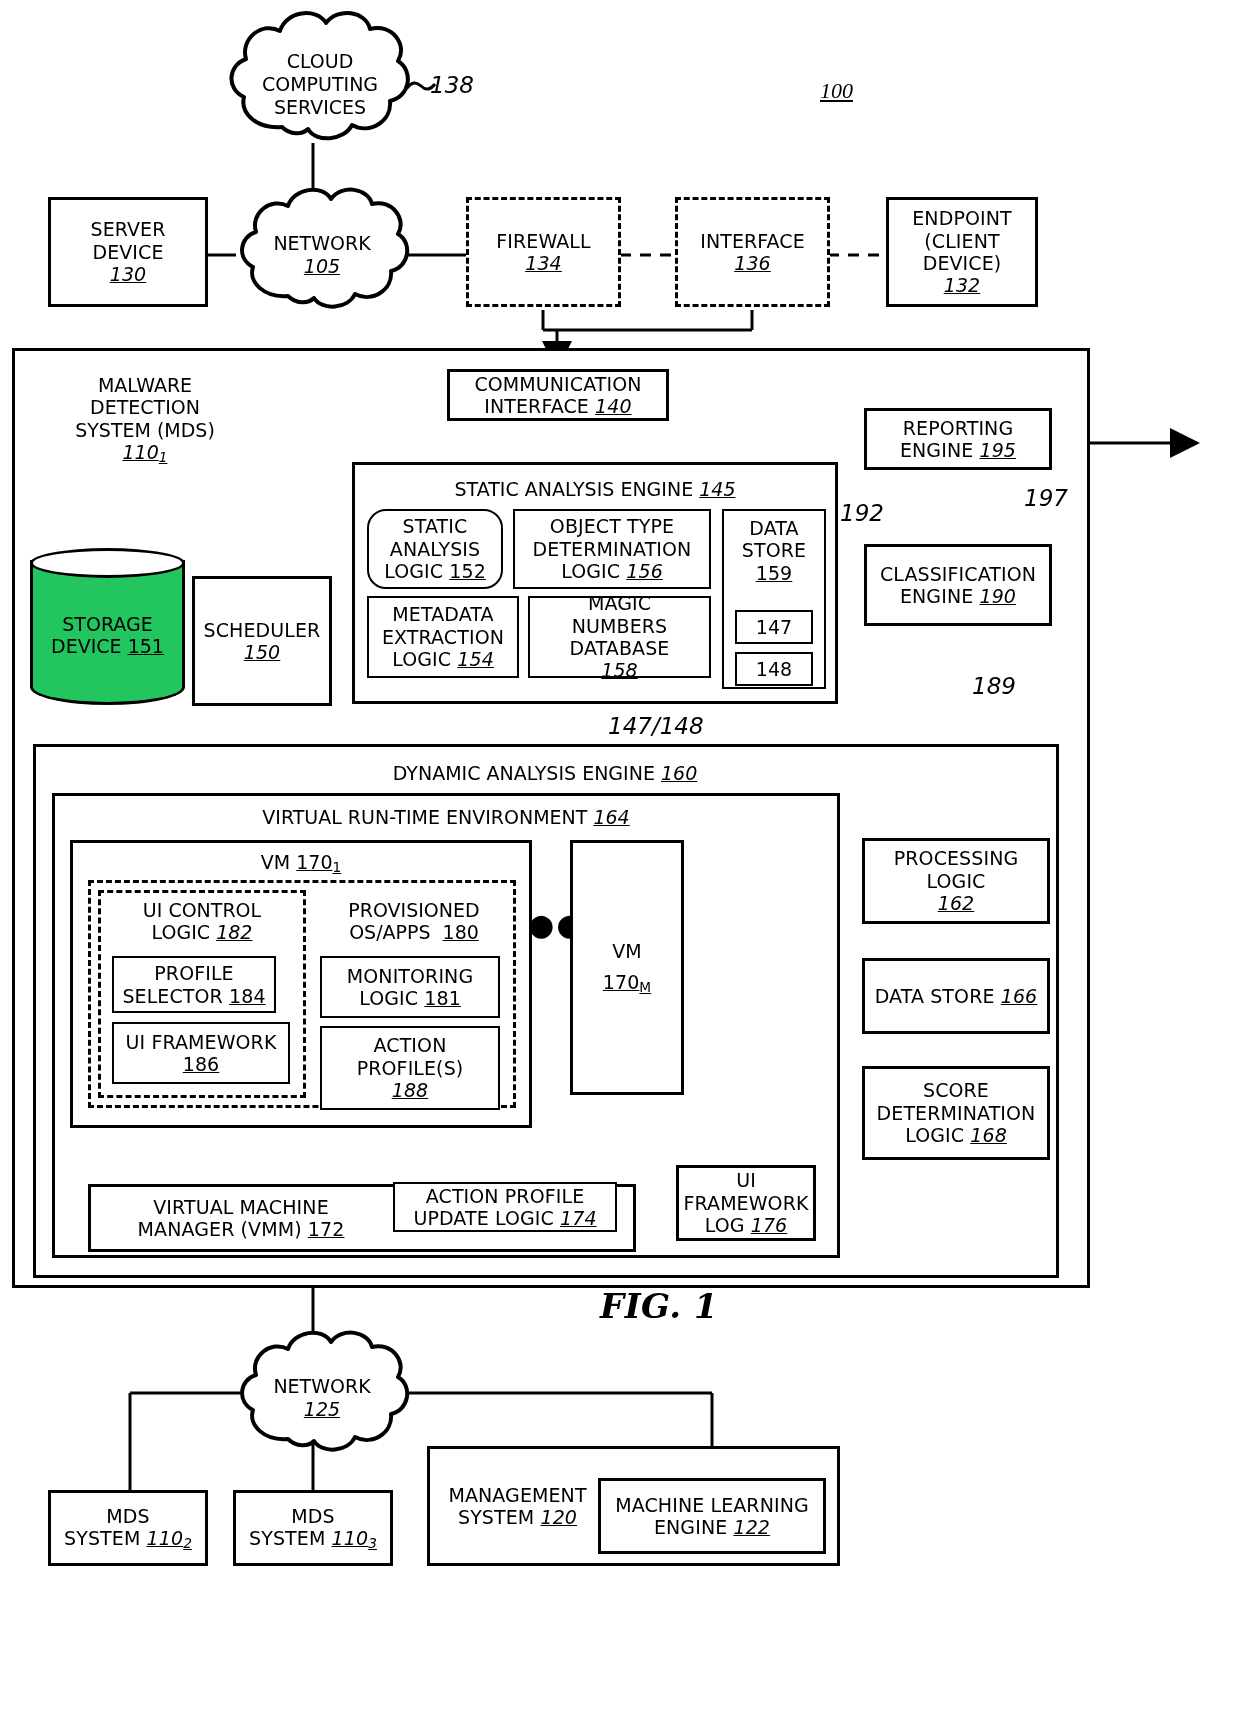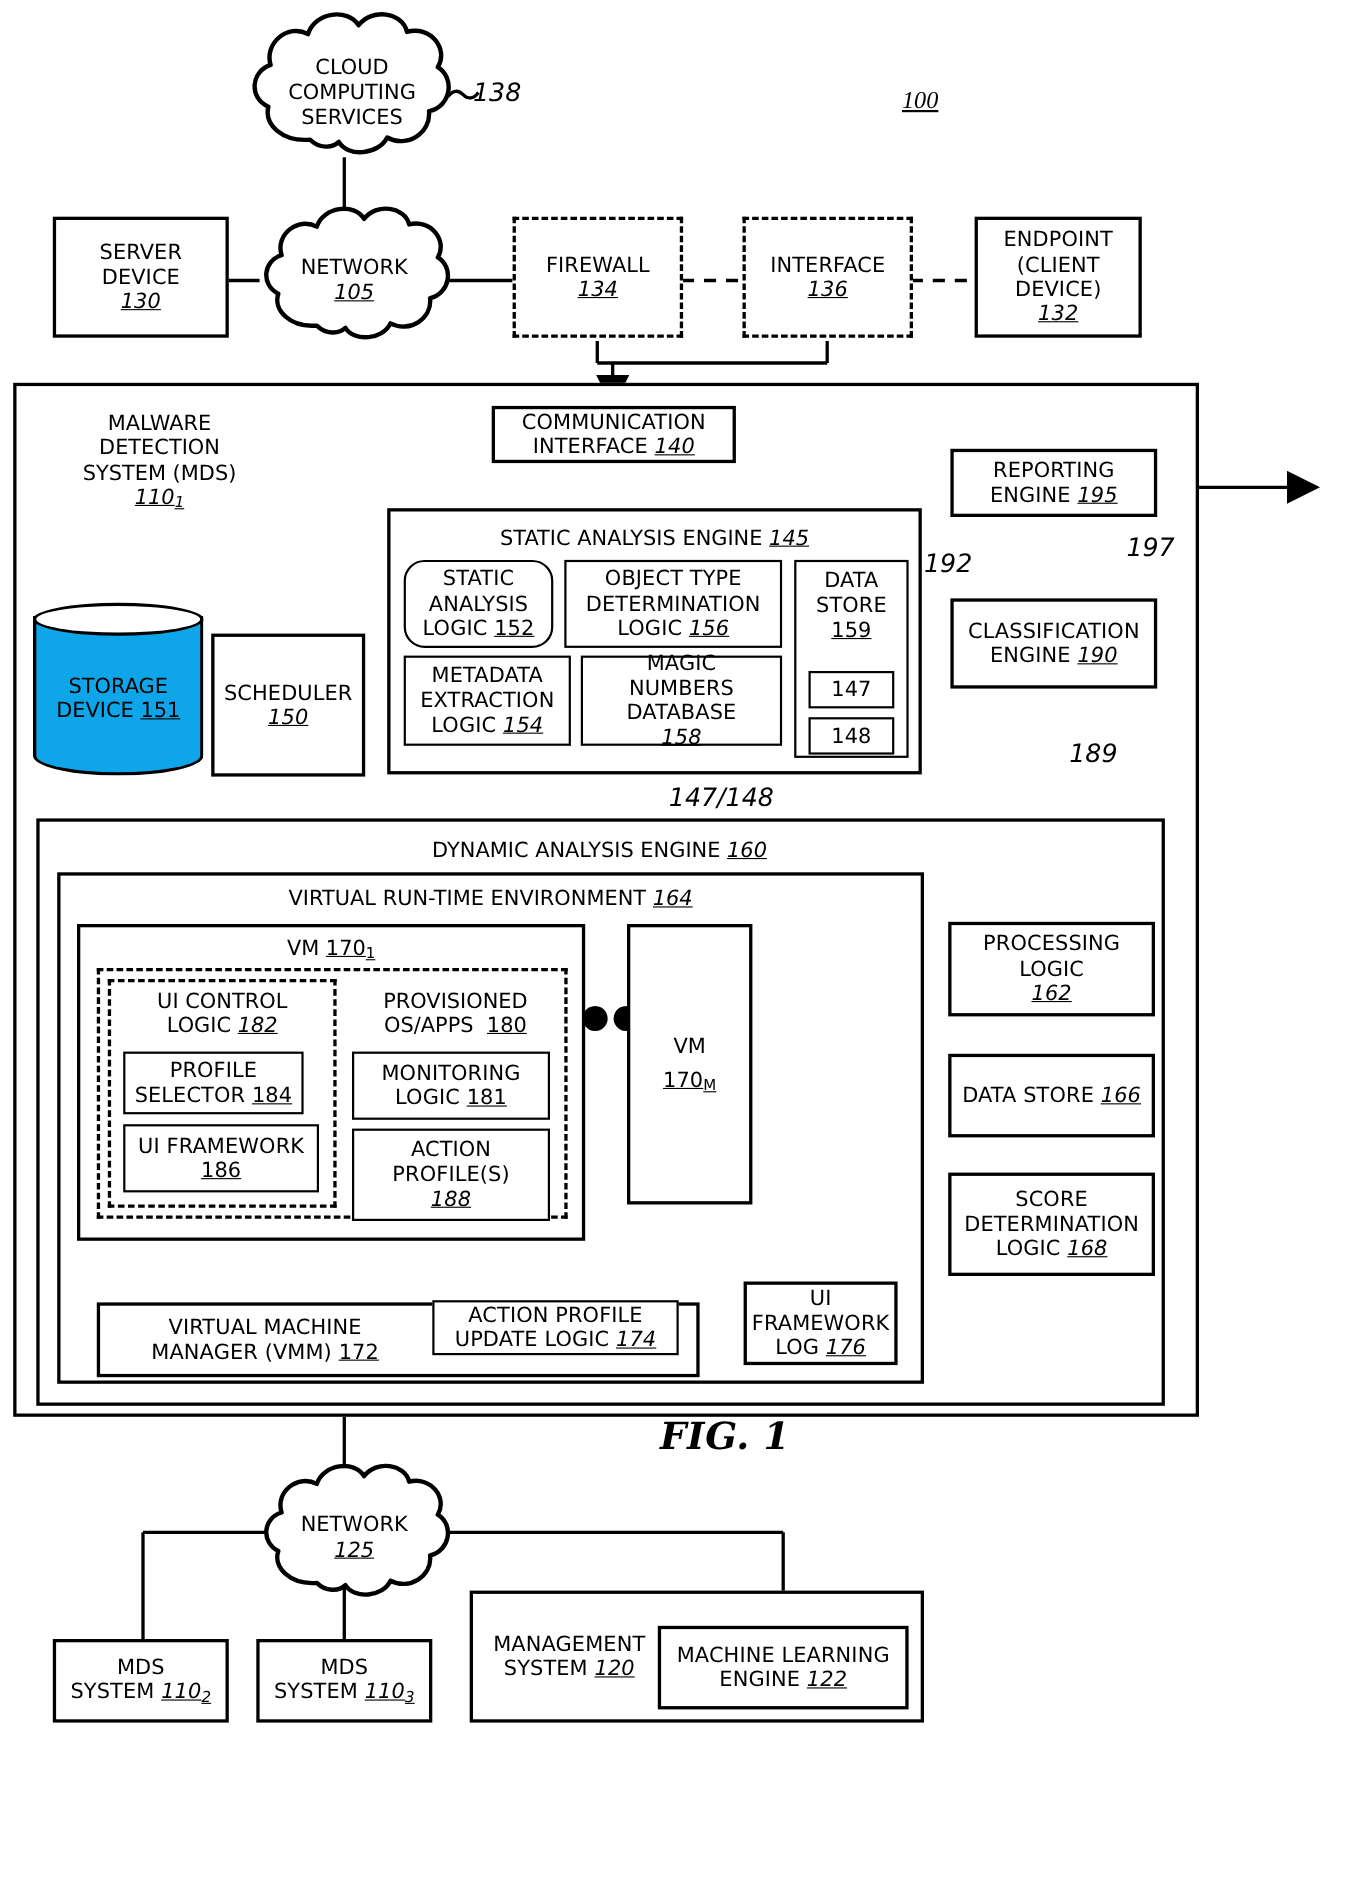--- a/index.html
+++ b/index.html
@@ -51,21 +51,21 @@
     font-size:34px;
     letter-spacing:0.5px;
   }
   .cyl-body {
     position:absolute;
     border-left:3px solid #000;
     border-right:3px solid #000;
     border-bottom:3px solid #000;
     border-bottom-left-radius:50% 18px;
     border-bottom-right-radius:50% 18px;
-    background:#0ea5e9;
+    background:#22c55e;
     display:flex; align-items:center; justify-content:center; text-align:center;
     font-size:19px; line-height:1.18;
   }
   .cyl-top {
     position:absolute;
     border:3px solid #000;
     border-radius:50%;
     background:#fff;
   }
   .cloudtext { position:absolute; text-align:center; font-size:19px; line-height:1.2; z-index:3;}

